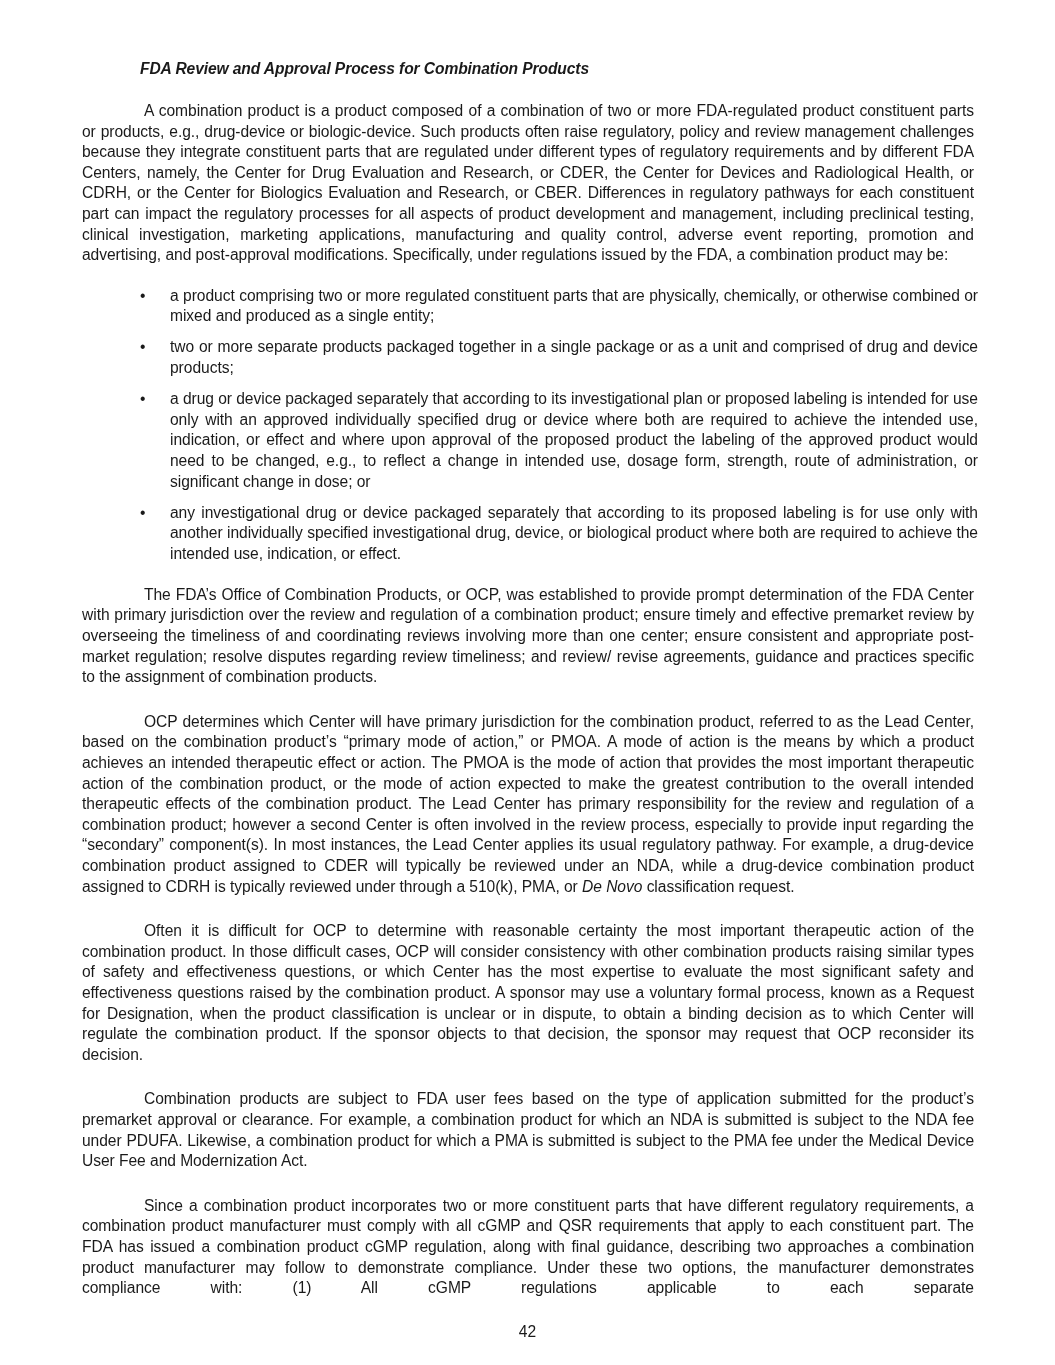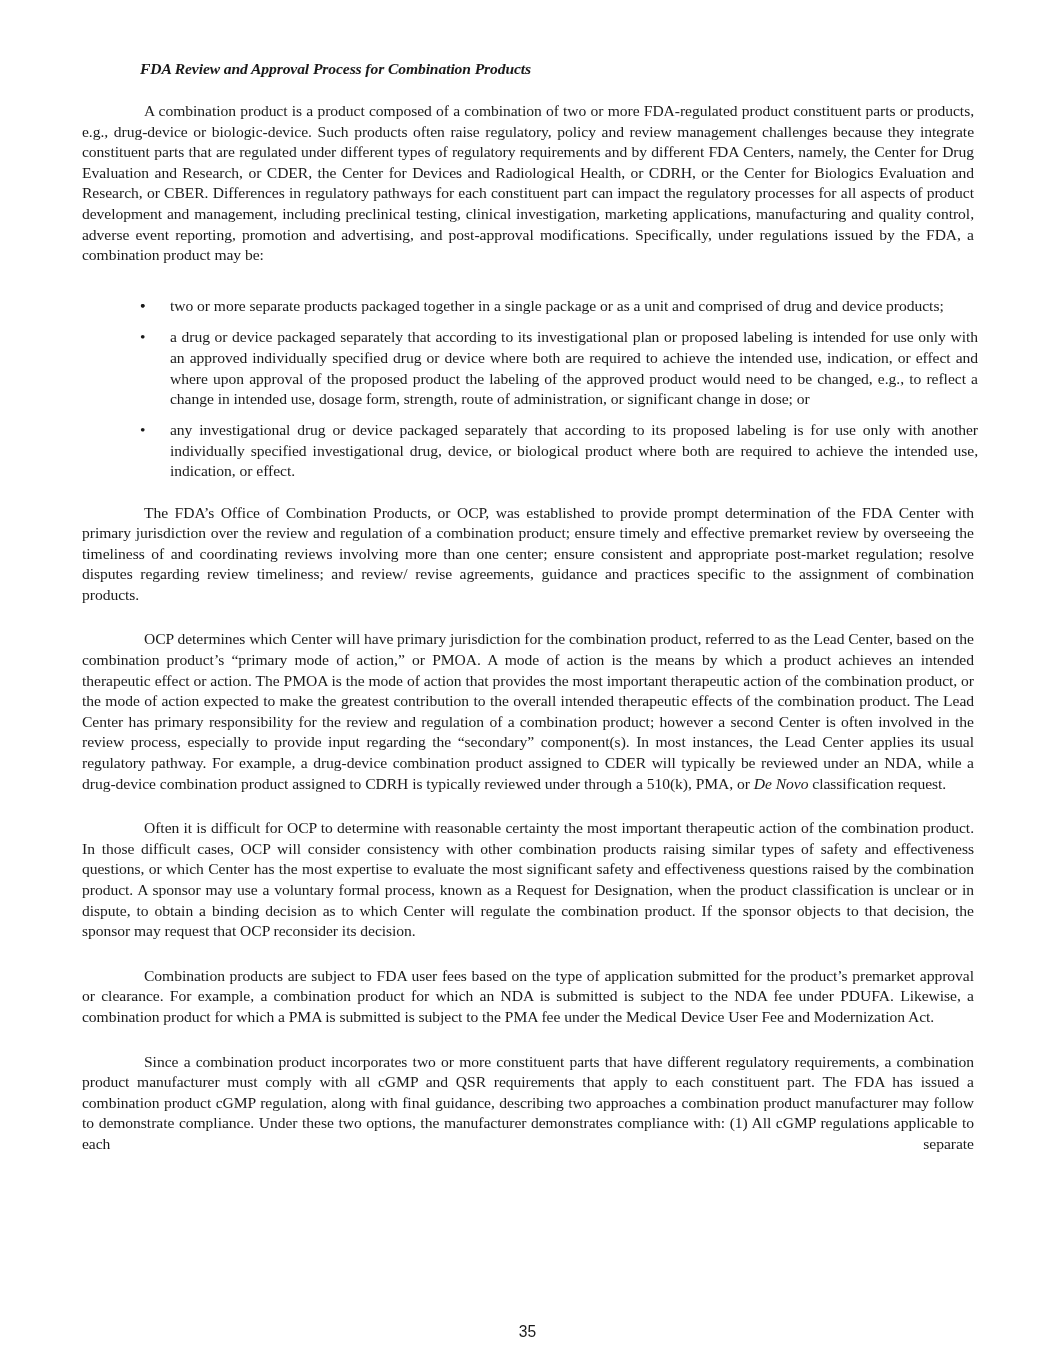--- a/index.html
+++ b/index.html
@@ -2,21 +2,21 @@
 <html><head>
 <meta charset="utf-8">
 <style>
   html, body { margin: 0; padding: 0; background: #ffffff; }
   body {
     width: 1055px; height: 1365px; position: relative; overflow: hidden;
     font-family: "Liberation Sans", sans-serif;
     color: #1a1a1a;
     font-size: 15.6px;
   }
-  .page { position: absolute; left: 78px; top: 58px; width: 900px; font-family: Liberation Serif, serif; }
+  .page { position: absolute; left: 78px; top: 58px; width: 900px; }
   .heading {
     font-weight: bold; font-style: italic;
     margin: 0 0 0 62px; height: 22px; line-height: 22px;
     letter-spacing: -0.1px;
   }
   p.para {
     margin: 4px; text-align: justify; line-height: 20.6px;
     text-indent: 62px; letter-spacing: -0.05px;
   }
   .gap1 { height: 17px; }
@@ -40,20 +40,21 @@
 <div class="page">
   <div class="heading">FDA Review and Approval Process for Combination Products</div>
   <div class="gap1"></div>
 
   <p class="para">A combination product is a product composed of a combination of two or more FDA-regulated product constituent parts or products, e.g., drug-device or biologic-device. Such products often raise regulatory, policy and review management challenges because they integrate constituent parts that are regulated under different types of regulatory requirements and by different FDA Centers, namely, the Center for Drug Evaluation and Research, or CDER, the Center for Devices and Radiological Health, or CDRH, or the Center for Biologics Evaluation and Research, or CBER. Differences in regulatory pathways for each constituent part can impact the regulatory processes for all aspects of product development and management, including preclinical testing, clinical investigation, marketing applications, manufacturing and quality control, adverse event reporting, promotion and advertising, and post-approval modifications. Specifically, under regulations issued by the FDA, a combination product may be:</p>
   <div class="gap2"></div>
 
   <ul class="bullets">
     <li>
       <span class="dot">•</span>
+      <span>a product comprising two or more regulated constituent parts that are physically, chemically, or otherwise combined or mixed and produced as a single entity;</span>
     </li>
     <li>
       <span class="dot">•</span>
       <span>two or more separate products packaged together in a single package or as a unit and comprised of drug and device products;</span>
     </li>
     <li>
       <span class="dot">•</span>
       <span>a drug or device packaged separately that according to its investigational plan or proposed labeling is intended for use only with an approved individually specified drug or device where both are required to achieve the intended use, indication, or effect and where upon approval of the proposed product the labeling of the approved product would need to be changed, e.g., to reflect a change in intended use, dosage form, strength, route of administration, or significant change in dose; or</span>
     </li>
     <li>
@@ -71,13 +72,13 @@
 
   <p class="para">Often it is difficult for OCP to determine with reasonable certainty the most important therapeutic action of the combination product. In those difficult cases, OCP will consider consistency with other combination products raising similar types of safety and effectiveness questions, or which Center has the most expertise to evaluate the most significant safety and effectiveness questions raised by the combination product. A sponsor may use a voluntary formal process, known as a Request for Designation, when the product classification is unclear or in dispute, to obtain a binding decision as to which Center will regulate the combination product. If the sponsor objects to that decision, the sponsor may request that OCP reconsider its decision.</p>
   <div class="gap2"></div>
 
   <p class="para">Combination products are subject to FDA user fees based on the type of application submitted for the product’s premarket approval or clearance. For example, a combination product for which an NDA is submitted is subject to the NDA fee under PDUFA. Likewise, a combination product for which a PMA is submitted is subject to the PMA fee under the Medical Device User Fee and Modernization Act.</p>
   <div class="gap2"></div>
 
   <p class="para" style="text-align-last: justify;">Since a combination product incorporates two or more constituent parts that have different regulatory requirements, a combination product manufacturer must comply with all cGMP and QSR requirements that apply to each constituent part. The FDA has issued a combination product cGMP regulation, along with final guidance, describing two approaches a combination product manufacturer may follow to demonstrate compliance. Under these two options, the manufacturer demonstrates compliance with: (1) All cGMP regulations applicable to each separate</p>
 </div>
 
-<div class="page-number">35</div>
+<div class="page-number">42</div>
 
 </body></html>

